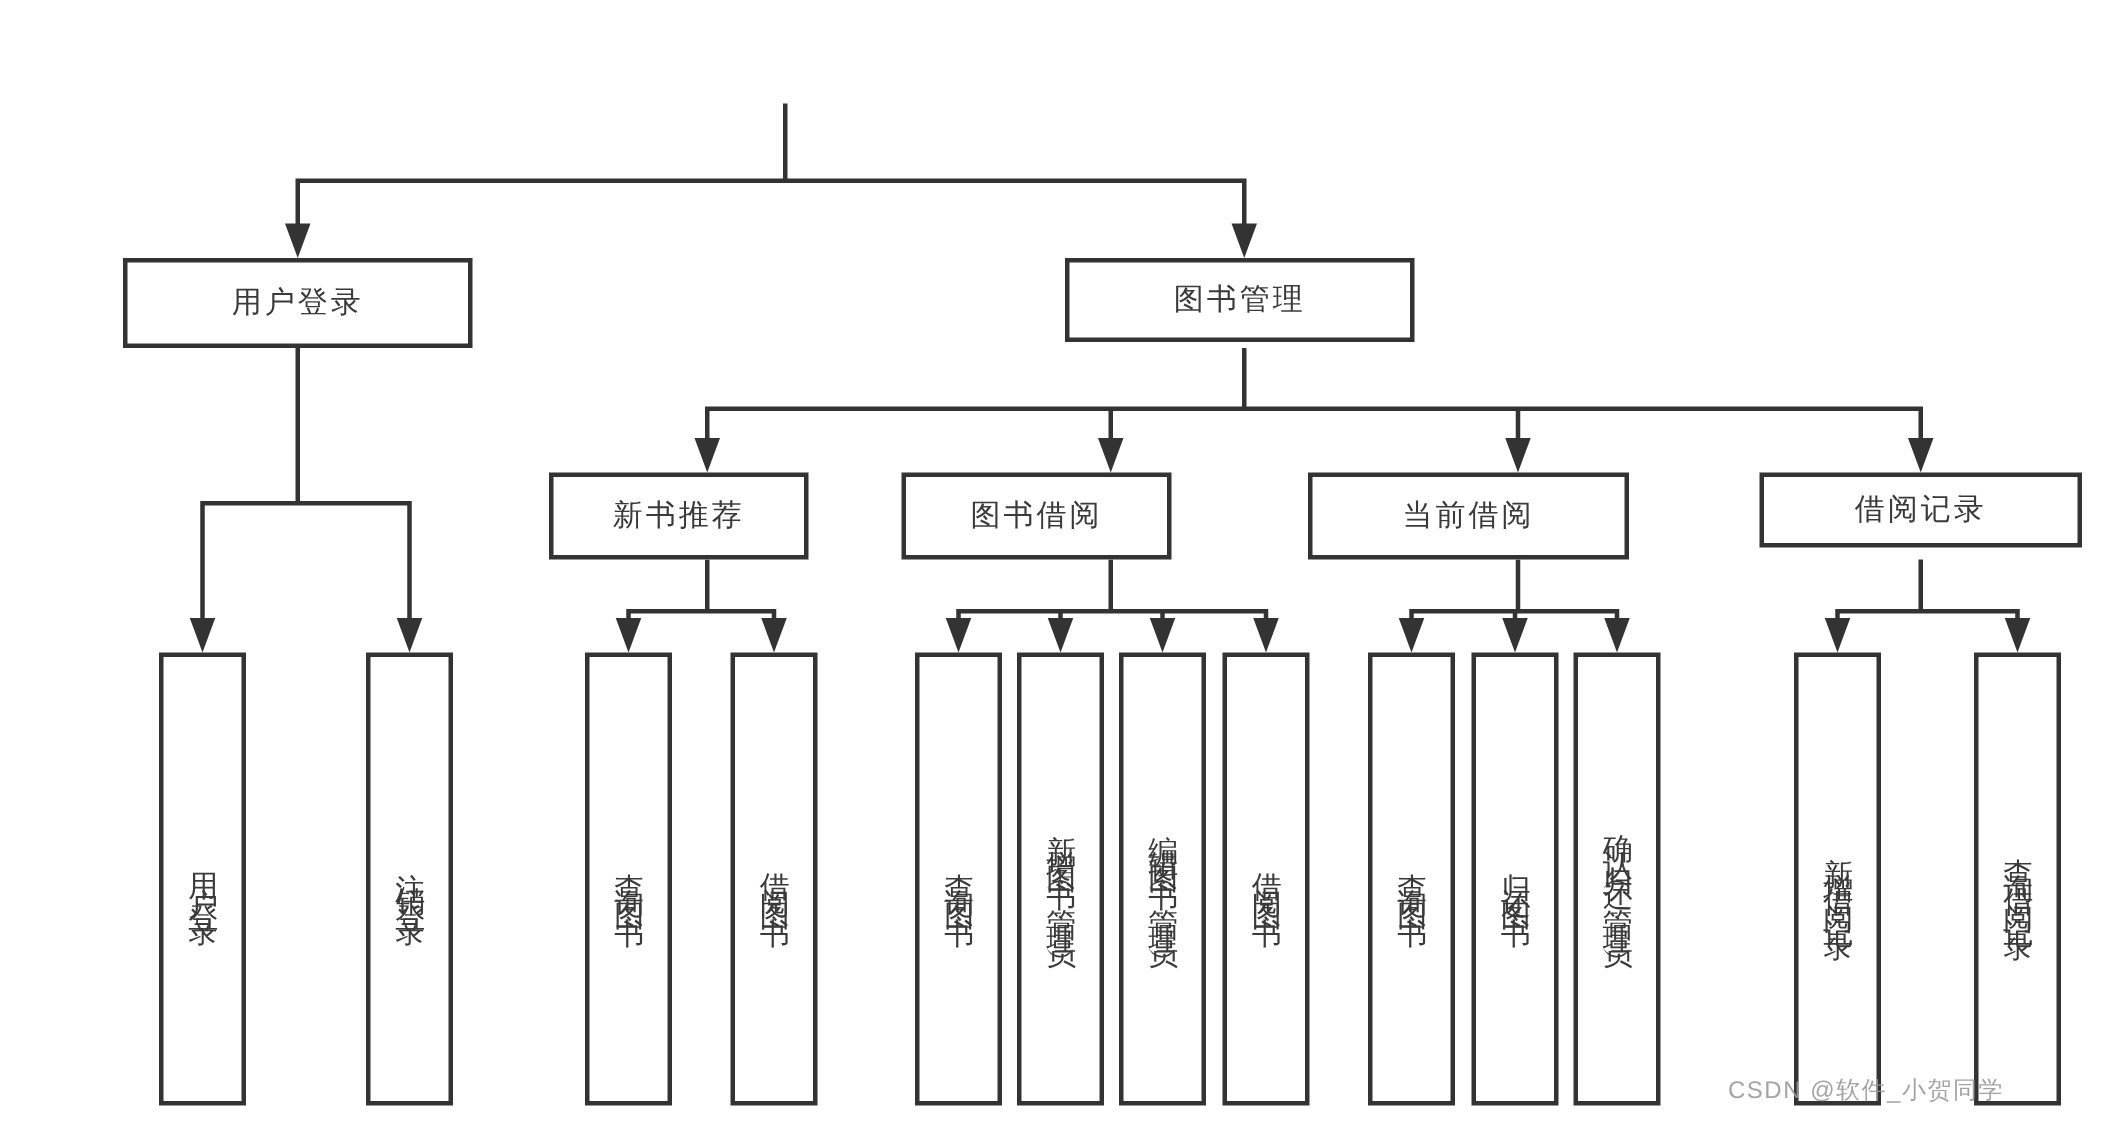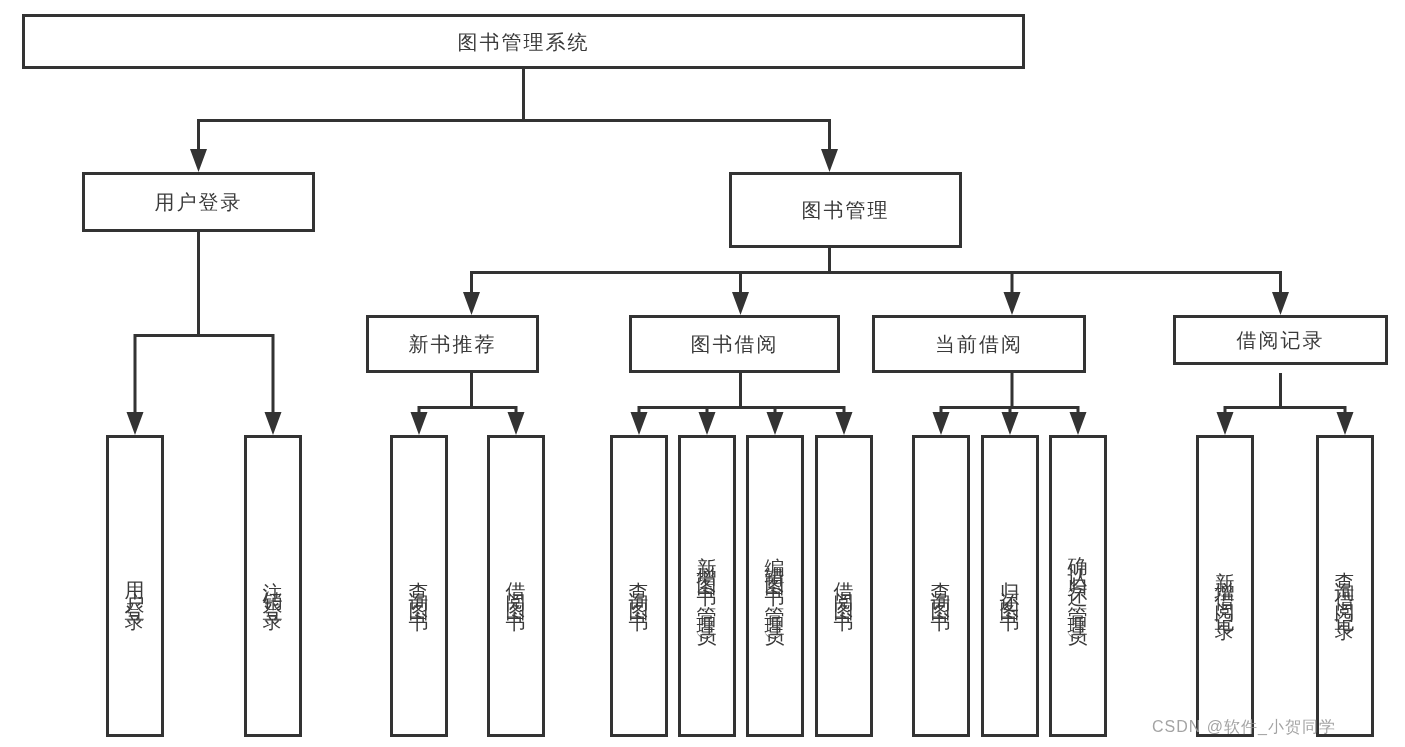--- a/index.html
+++ b/index.html
@@ -95,35 +95,32 @@
       M698.5 412 L715.5 412 L707 435 Z
       M766.5 412 L783.5 412 L775 435 Z
       M835.5 412 L852.5 412 L844 435 Z
       M932.5 412 L949.5 412 L941 435 Z
       M1001.5 412 L1018.5 412 L1010 435 Z
       M1069.5 412 L1086.5 412 L1078 435 Z
       M1216.5 412 L1233.5 412 L1225 435 Z
       M1336.5 412 L1353.5 412 L1345 435 Z"></path>
   </svg>
 
-  <div class="box hlabel" style="left:22px;top:14px;width:1003px;height:55px">
-    <span>图书管理系统</span>
-  </div>
 
   <div class="box hlabel" style="left:82px;top:172px;width:233px;height:60px">
     <span>用户登录</span>
   </div>
-  <div class="box hlabel" style="left:729px;top:172px;width:233px;height:76px">
+  <div class="box hlabel" style="left:710px;top:172px;width:233px;height:56px">
     <span>图书管理</span>
   </div>
 
   <div class="box hlabel" style="left:366px;top:315px;width:173px;height:58px">
     <span>新书推荐</span>
   </div>
-  <div class="box hlabel" style="left:629px;top:315px;width:211px;height:58px">
+  <div class="box hlabel" style="left:601px;top:315px;width:180px;height:58px">
     <span>图书借阅</span>
   </div>
   <div class="box hlabel" style="left:872px;top:315px;width:214px;height:58px">
     <span>当前借阅</span>
   </div>
   <div class="box hlabel" style="left:1173px;top:315px;width:215px;height:50px">
     <span>借阅记录</span>
   </div>
 
   <div class="box leaf" style="left:106px;top:435px;width:58px;height:302px">

